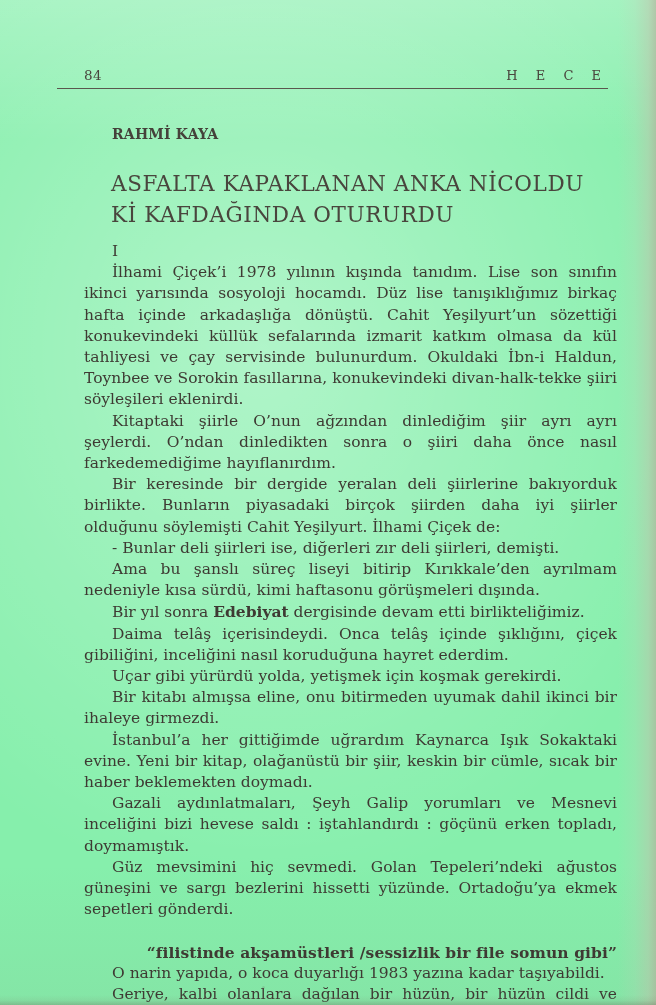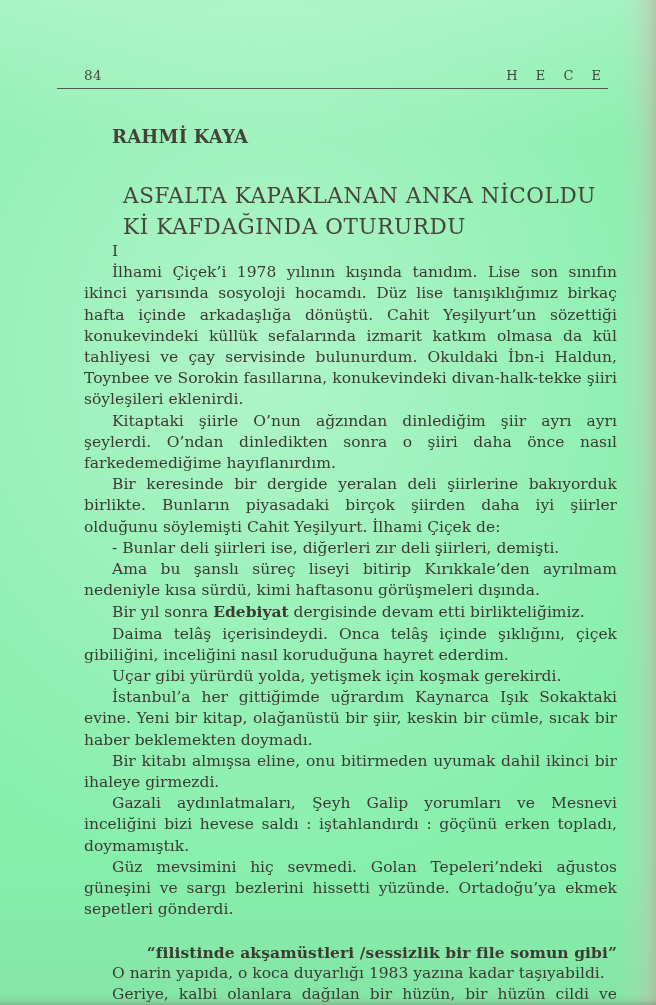--- a/index.html
+++ b/index.html
@@ -96,37 +96,37 @@
     text-align: right;
     font-size: 13px;
     letter-spacing: 7px;
     color: #4a463e;
   }
 
   .author-name {
     position: absolute;
     left: 112px;
     top: 126px;
-    font-size: 18px;
+    font-size: 14px;
     font-weight: bold;
     letter-spacing: 0.2px;
     color: #45413a;
   }
 
   .article-title {
     position: absolute;
     left: 111px;
     top: 168px;
     width: 500px;
     font-size: 21.5px;
     line-height: 31px;
     font-weight: normal;
     letter-spacing: 0.6px;
     color: #49453d;
-    margin: 12px;
+    margin: 0;
   }
   .article-title .title-line { display: block; }
 
   .article-body {
     position: absolute;
     left: 84px;
     top: 241px;
     width: 533px;
     font-size: 15.5px;
     line-height: 21.2px;
@@ -171,22 +171,22 @@
   <div class="article-body">
     <p class="section-numeral">I</p>
     <p>İlhami Çiçek’i 1978 yılının kışında tanıdım. Lise son sınıfın ikinci yarısında sosyoloji hocamdı. Düz lise tanışıklığımız birkaç hafta içinde arkadaşlığa dönüştü. Cahit Yeşilyurt’un sözettiği konukevindeki küllük sefalarında izmarit katkım olmasa da kül tahliyesi ve çay servisinde bulunurdum. Okuldaki İbn-i Haldun, Toynbee ve Sorokin fasıllarına, konukevindeki divan-halk-tekke şiiri söyleşileri eklenirdi.</p>
     <p>Kitaptaki şiirle O’nun ağzından dinlediğim şiir ayrı ayrı şeylerdi. O’ndan dinledikten sonra o şiiri daha önce nasıl farkedemediğime hayıflanırdım.</p>
     <p>Bir keresinde bir dergide yeralan deli şiirlerine bakıyorduk birlikte. Bunların piyasadaki birçok şiirden daha iyi şiirler olduğunu söylemişti Cahit Yeşilyurt. İlhami Çiçek de:</p>
     <p>- Bunlar deli şiirleri ise, diğerleri zır deli şiirleri, demişti.</p>
     <p>Ama bu şanslı süreç liseyi bitirip Kırıkkale’den ayrılmam nedeniyle kısa sürdü, kimi haftasonu görüşmeleri dışında.</p>
     <p><span>Bir yıl sonra </span><b>Edebiyat</b><span> dergisinde devam etti birlikteliğimiz.</span></p>
     <p>Daima telâş içerisindeydi. Onca telâş içinde şıklığını, çiçek gibiliğini, inceliğini nasıl koruduğuna hayret ederdim.</p>
     <p>Uçar gibi yürürdü yolda, yetişmek için koşmak gerekirdi.</p>
+    <p>Bir kitabı almışsa eline, onu bitirmeden uyumak dahil ikinci bir ihaleye girmezdi.</p>
     <p>İstanbul’a her gittiğimde uğrardım Kaynarca Işık Sokaktaki evine. Yeni bir kitap, olağanüstü bir şiir, keskin bir cümle, sıcak bir haber beklemekten doymadı.</p>
-    <p>Bir kitabı almışsa eline, onu bitirmeden uyumak dahil ikinci bir ihaleye girmezdi.</p>
     <p>Gazali aydınlatmaları, Şeyh Galip yorumları ve Mesnevi inceliğini bizi hevese saldı : iştahlandırdı : göçünü erken topladı, doymamıştık.</p>
     <p>Güz mevsimini hiç sevmedi. Golan Tepeleri’ndeki ağustos güneşini ve sargı bezlerini hissetti yüzünde. Ortadoğu’ya ekmek sepetleri gönderdi.</p>
     <p class="quote-line">“filistinde akşamüstleri /sessizlik bir file somun gibi”</p>
     <p>O narin yapıda, o koca duyarlığı 1983 yazına kadar taşıyabildi.</p>
     <p>Geriye, kalbi olanlara dağılan bir hüzün, bir hüzün cildi ve Abdurrahman Nuri’yi bıraktı. Bu hüznün mesnevisi hâlâ yazılmadı.</p>
   </div>
 
   <div class="scan-edge-right"></div>
   <div class="scan-edge-bottom"></div>
   <div class="scan-speck-1"></div>

